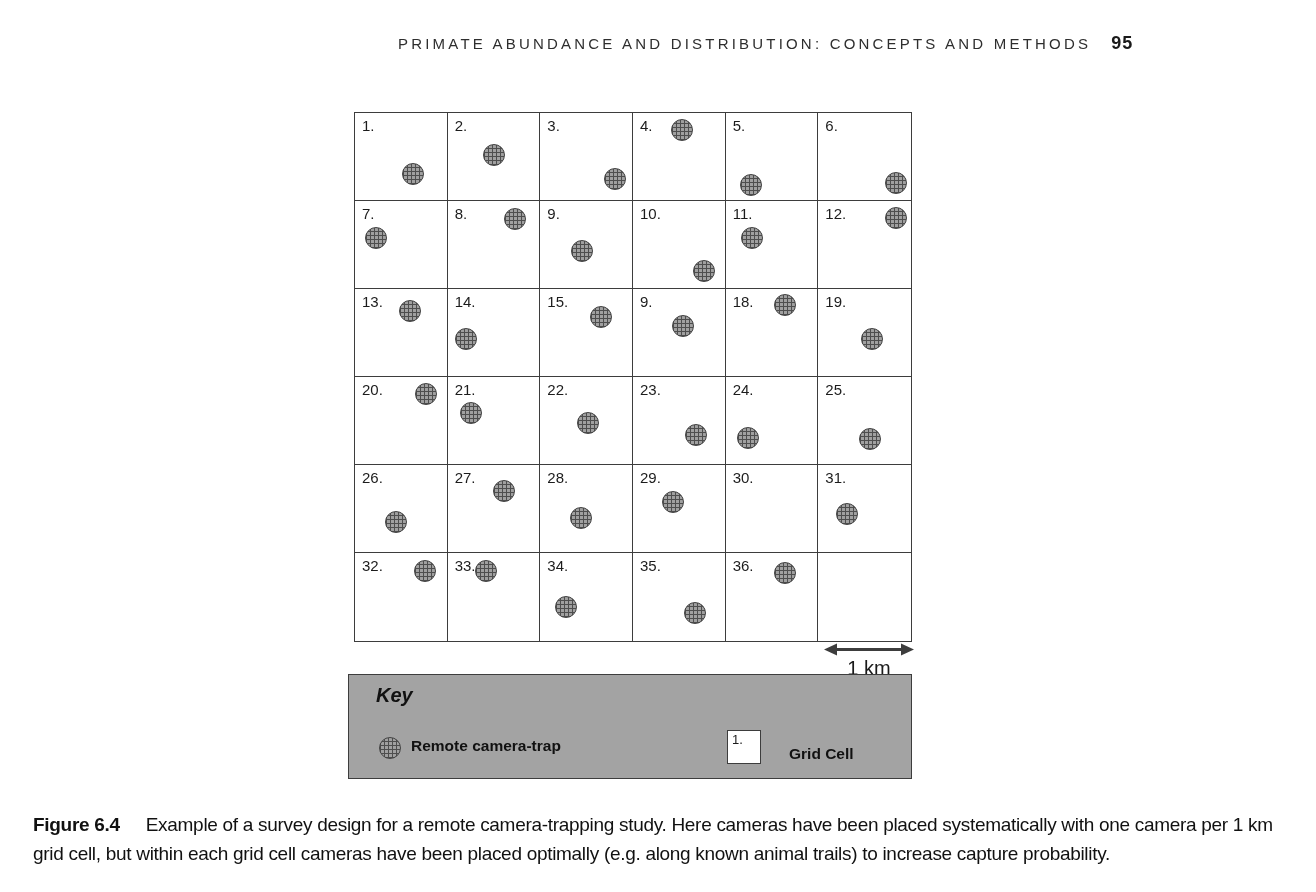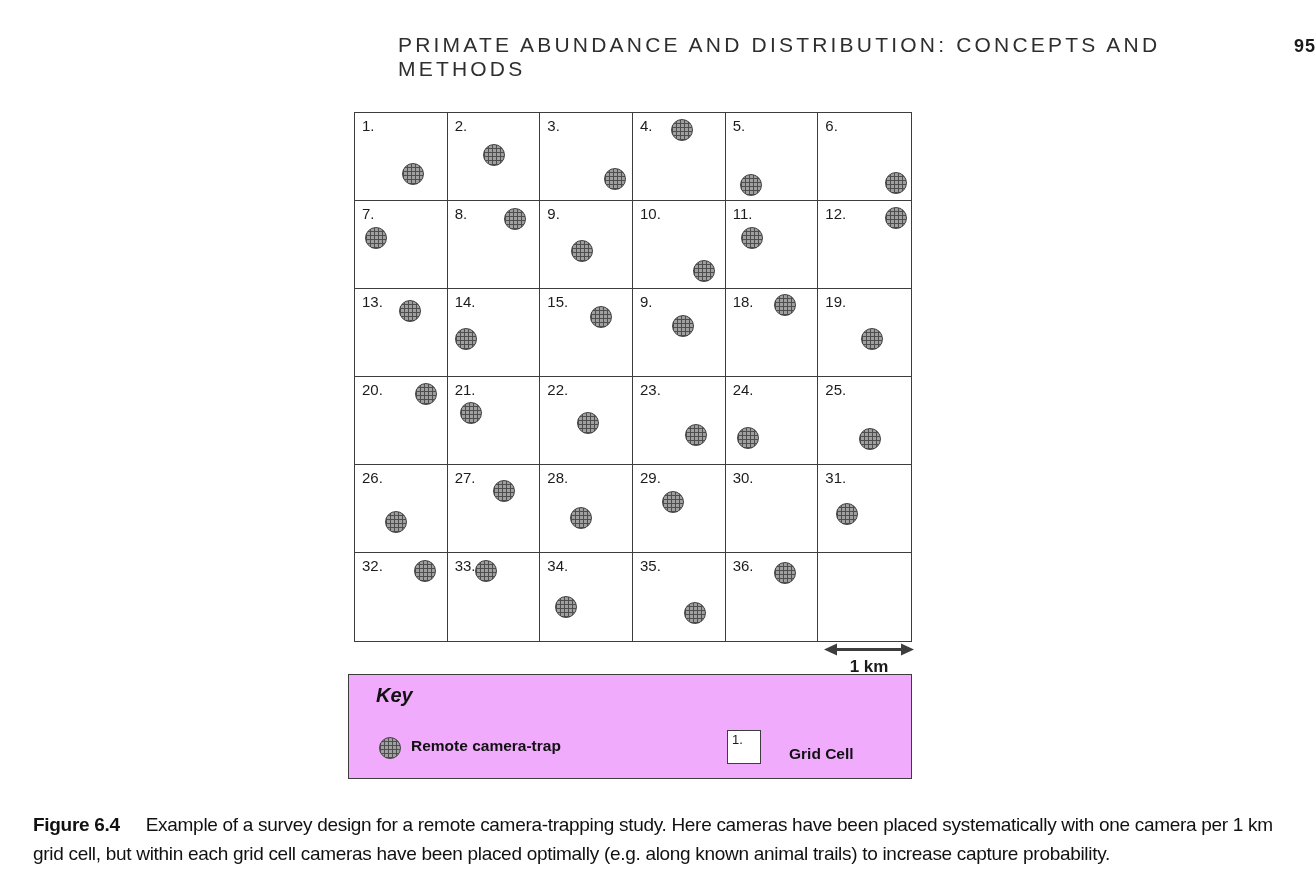--- a/index.html
+++ b/index.html
@@ -5,21 +5,21 @@
   html,body{margin:0;padding:0;background:#ffffff;}
   .page{
     position:relative;width:1316px;height:892px;background:#ffffff;overflow:hidden;
     font-family:"Liberation Sans", sans-serif;color:#1c1c1c;
   }
   
   .running-head{
     position:absolute;left:398px;top:33px;display:flex;align-items:baseline;
   }
   .running-head .title{
-    font-size:21px;letter-spacing:3.2px;color:#2e2e2e;font-weight:400;
+    font-size:15px;letter-spacing:3.2px;color:#2e2e2e;font-weight:400;
   }
   .running-head .pageno{
     font-size:18px;font-weight:bold;color:#1a1a1a;margin-left:20px;letter-spacing:1px;
   }
   
   .grid{
     position:absolute;left:354px;top:112px;width:558px;height:530px;
     display:grid;grid-template-columns:repeat(6,1fr);grid-template-rows:repeat(6,1fr);
     border:1.6px solid #3d3d3d;box-sizing:border-box;background:#ffffff;
   }
@@ -40,26 +40,26 @@
     background-image:
       repeating-linear-gradient(0deg,#4e4e4e 0 1px,transparent 1px 4px),
       repeating-linear-gradient(90deg,#4e4e4e 0 1px,transparent 1px 4px);
   }
   
   .scalebar{
     position:absolute;left:824px;top:642px;width:90px;text-align:center;
   }
   .scalebar svg{display:block;margin:0 auto;}
   .scalebar .scale-label{
-    display:block;font-size:17px;font-weight:bold;color:#1a1a1a;margin-top:0px;
+    display:block;font-size:20px;font-weight:normal;color:#1a1a1a;margin-top:0px;
   }
   
   .keybox{
     position:absolute;left:348px;top:674px;width:564px;height:105px;
-    border:1.6px solid #3d3d3d;box-sizing:border-box;background:#f0abfc;
+    border:1.6px solid #3d3d3d;box-sizing:border-box;background:#a3a3a3;
   }
   .key-title{
     position:absolute;left:27px;top:9px;font-size:20px;font-weight:bold;font-style:italic;color:#111111;
   }
   .key-camera{
     position:absolute;left:30px;top:62px;display:flex;align-items:flex-start;
   }
   .key-camera .dot{
     position:static;transform:none;flex:0 0 auto;
   }

